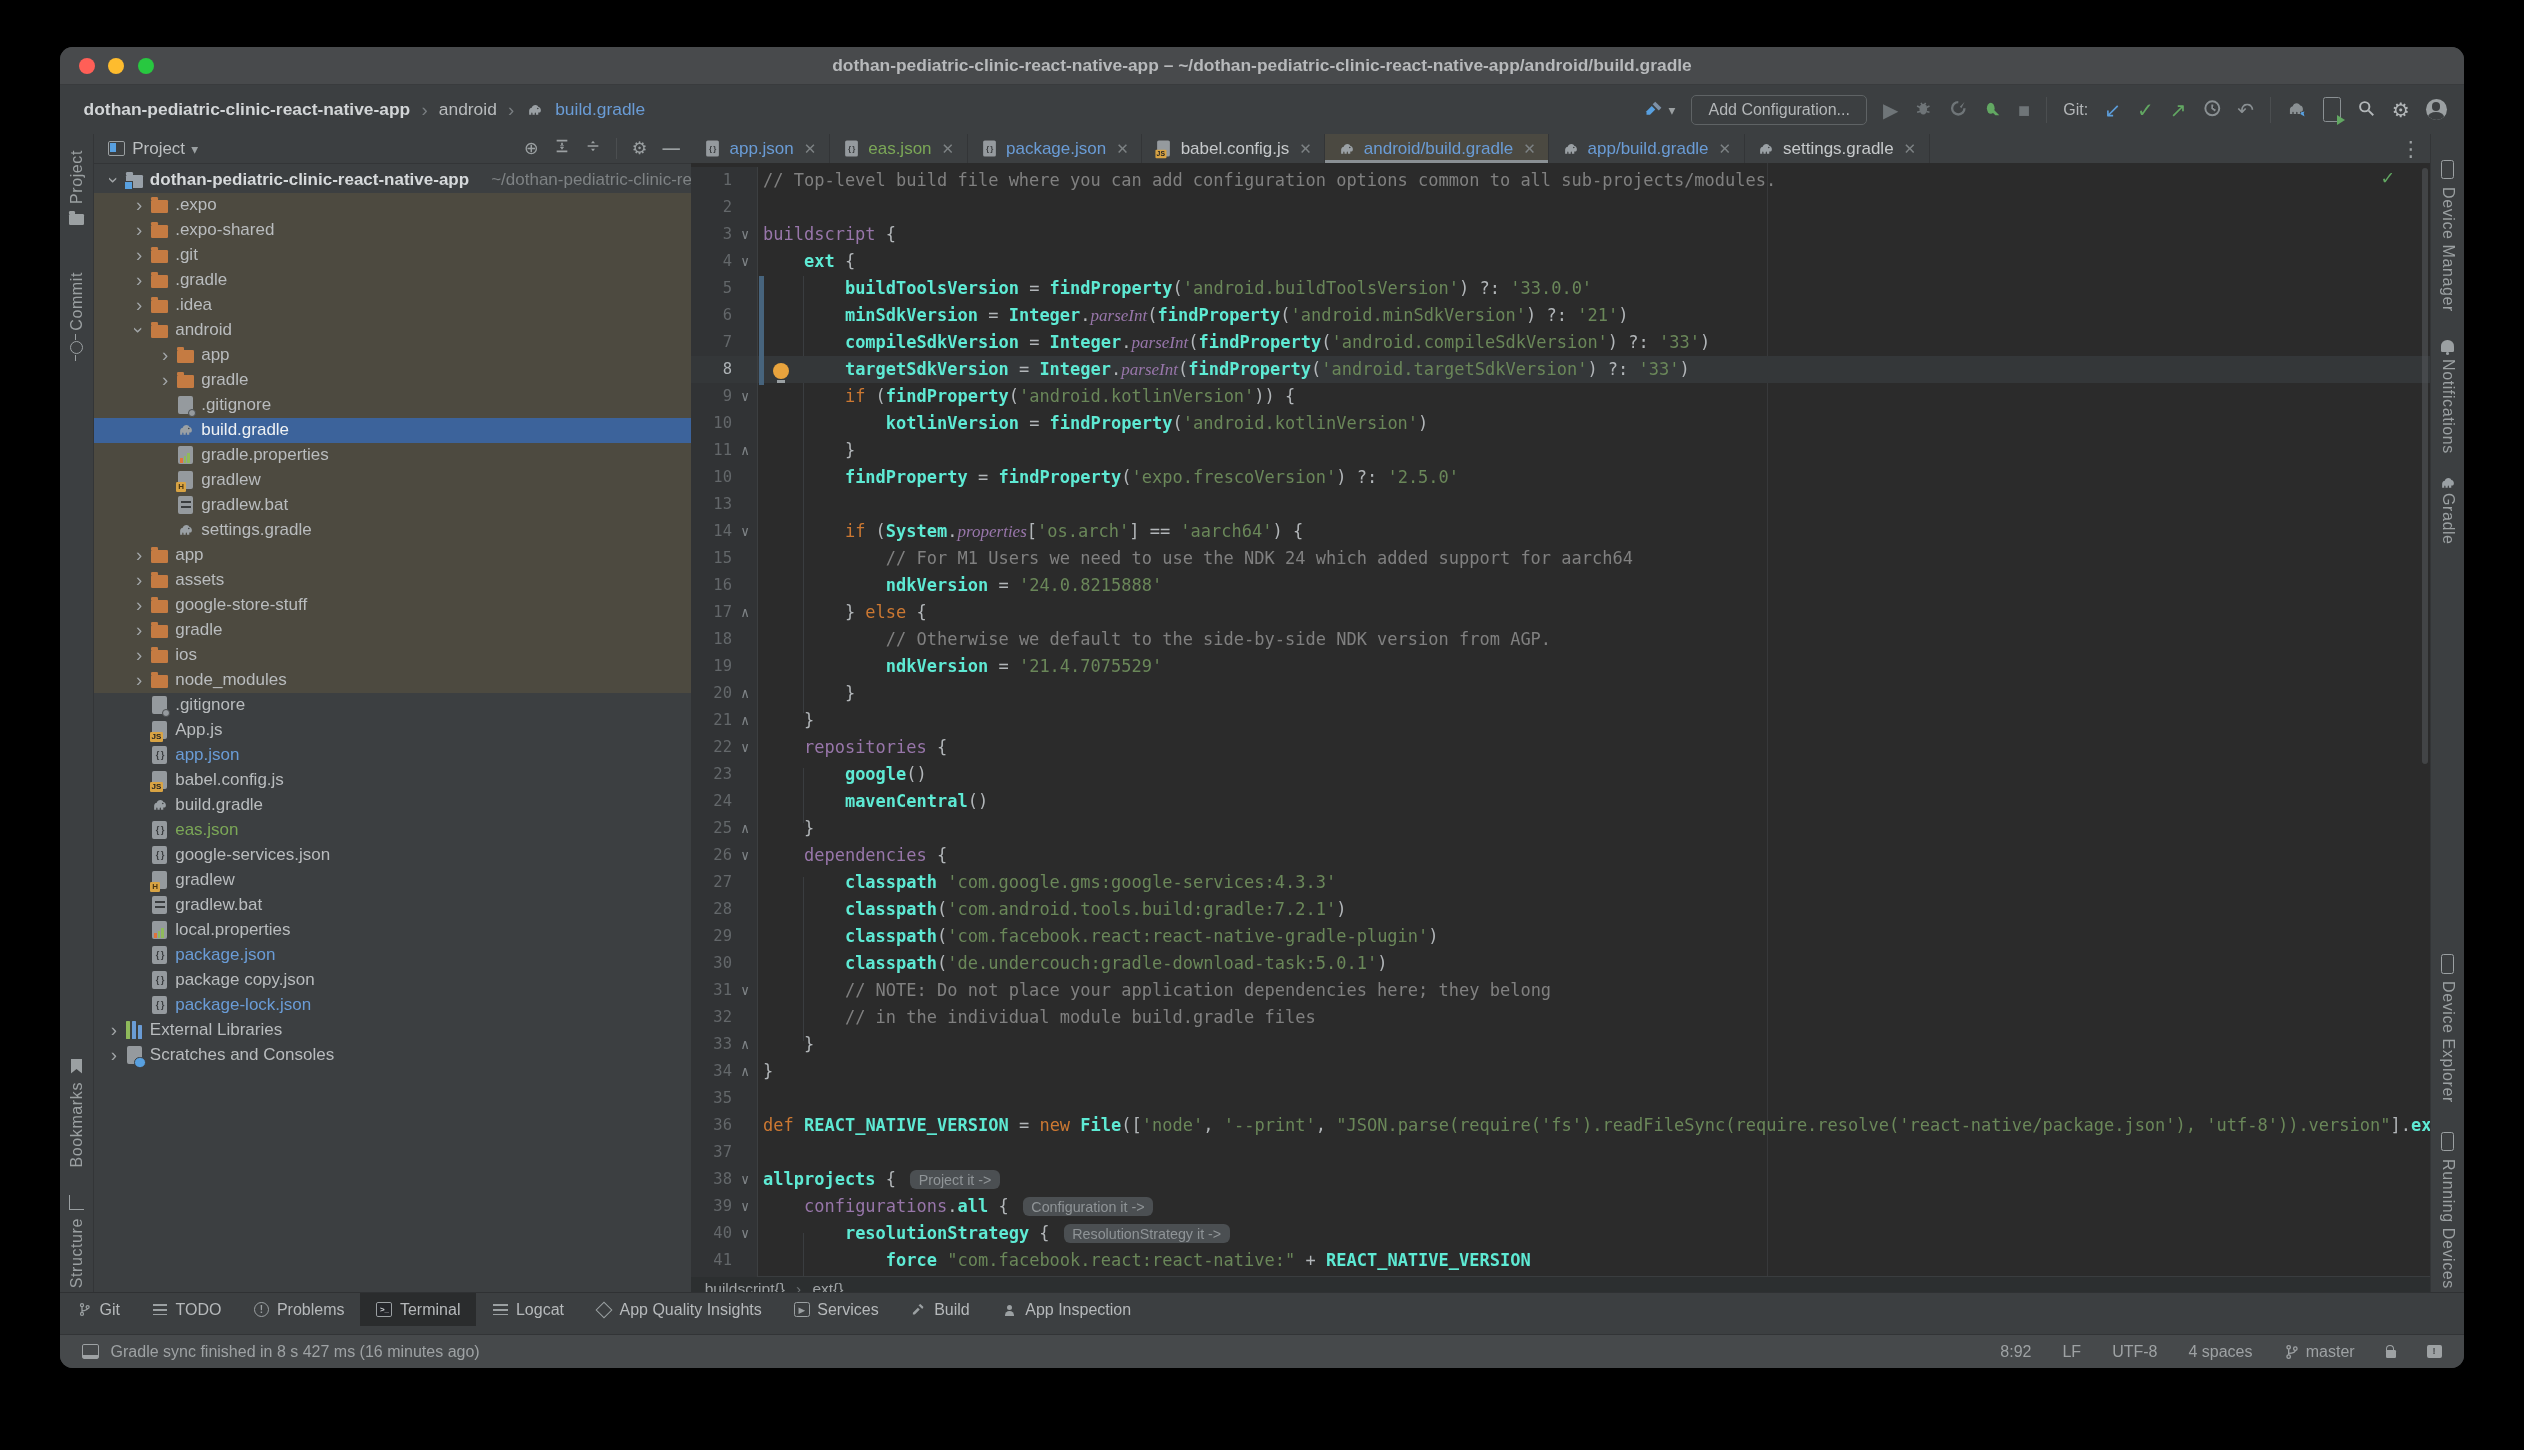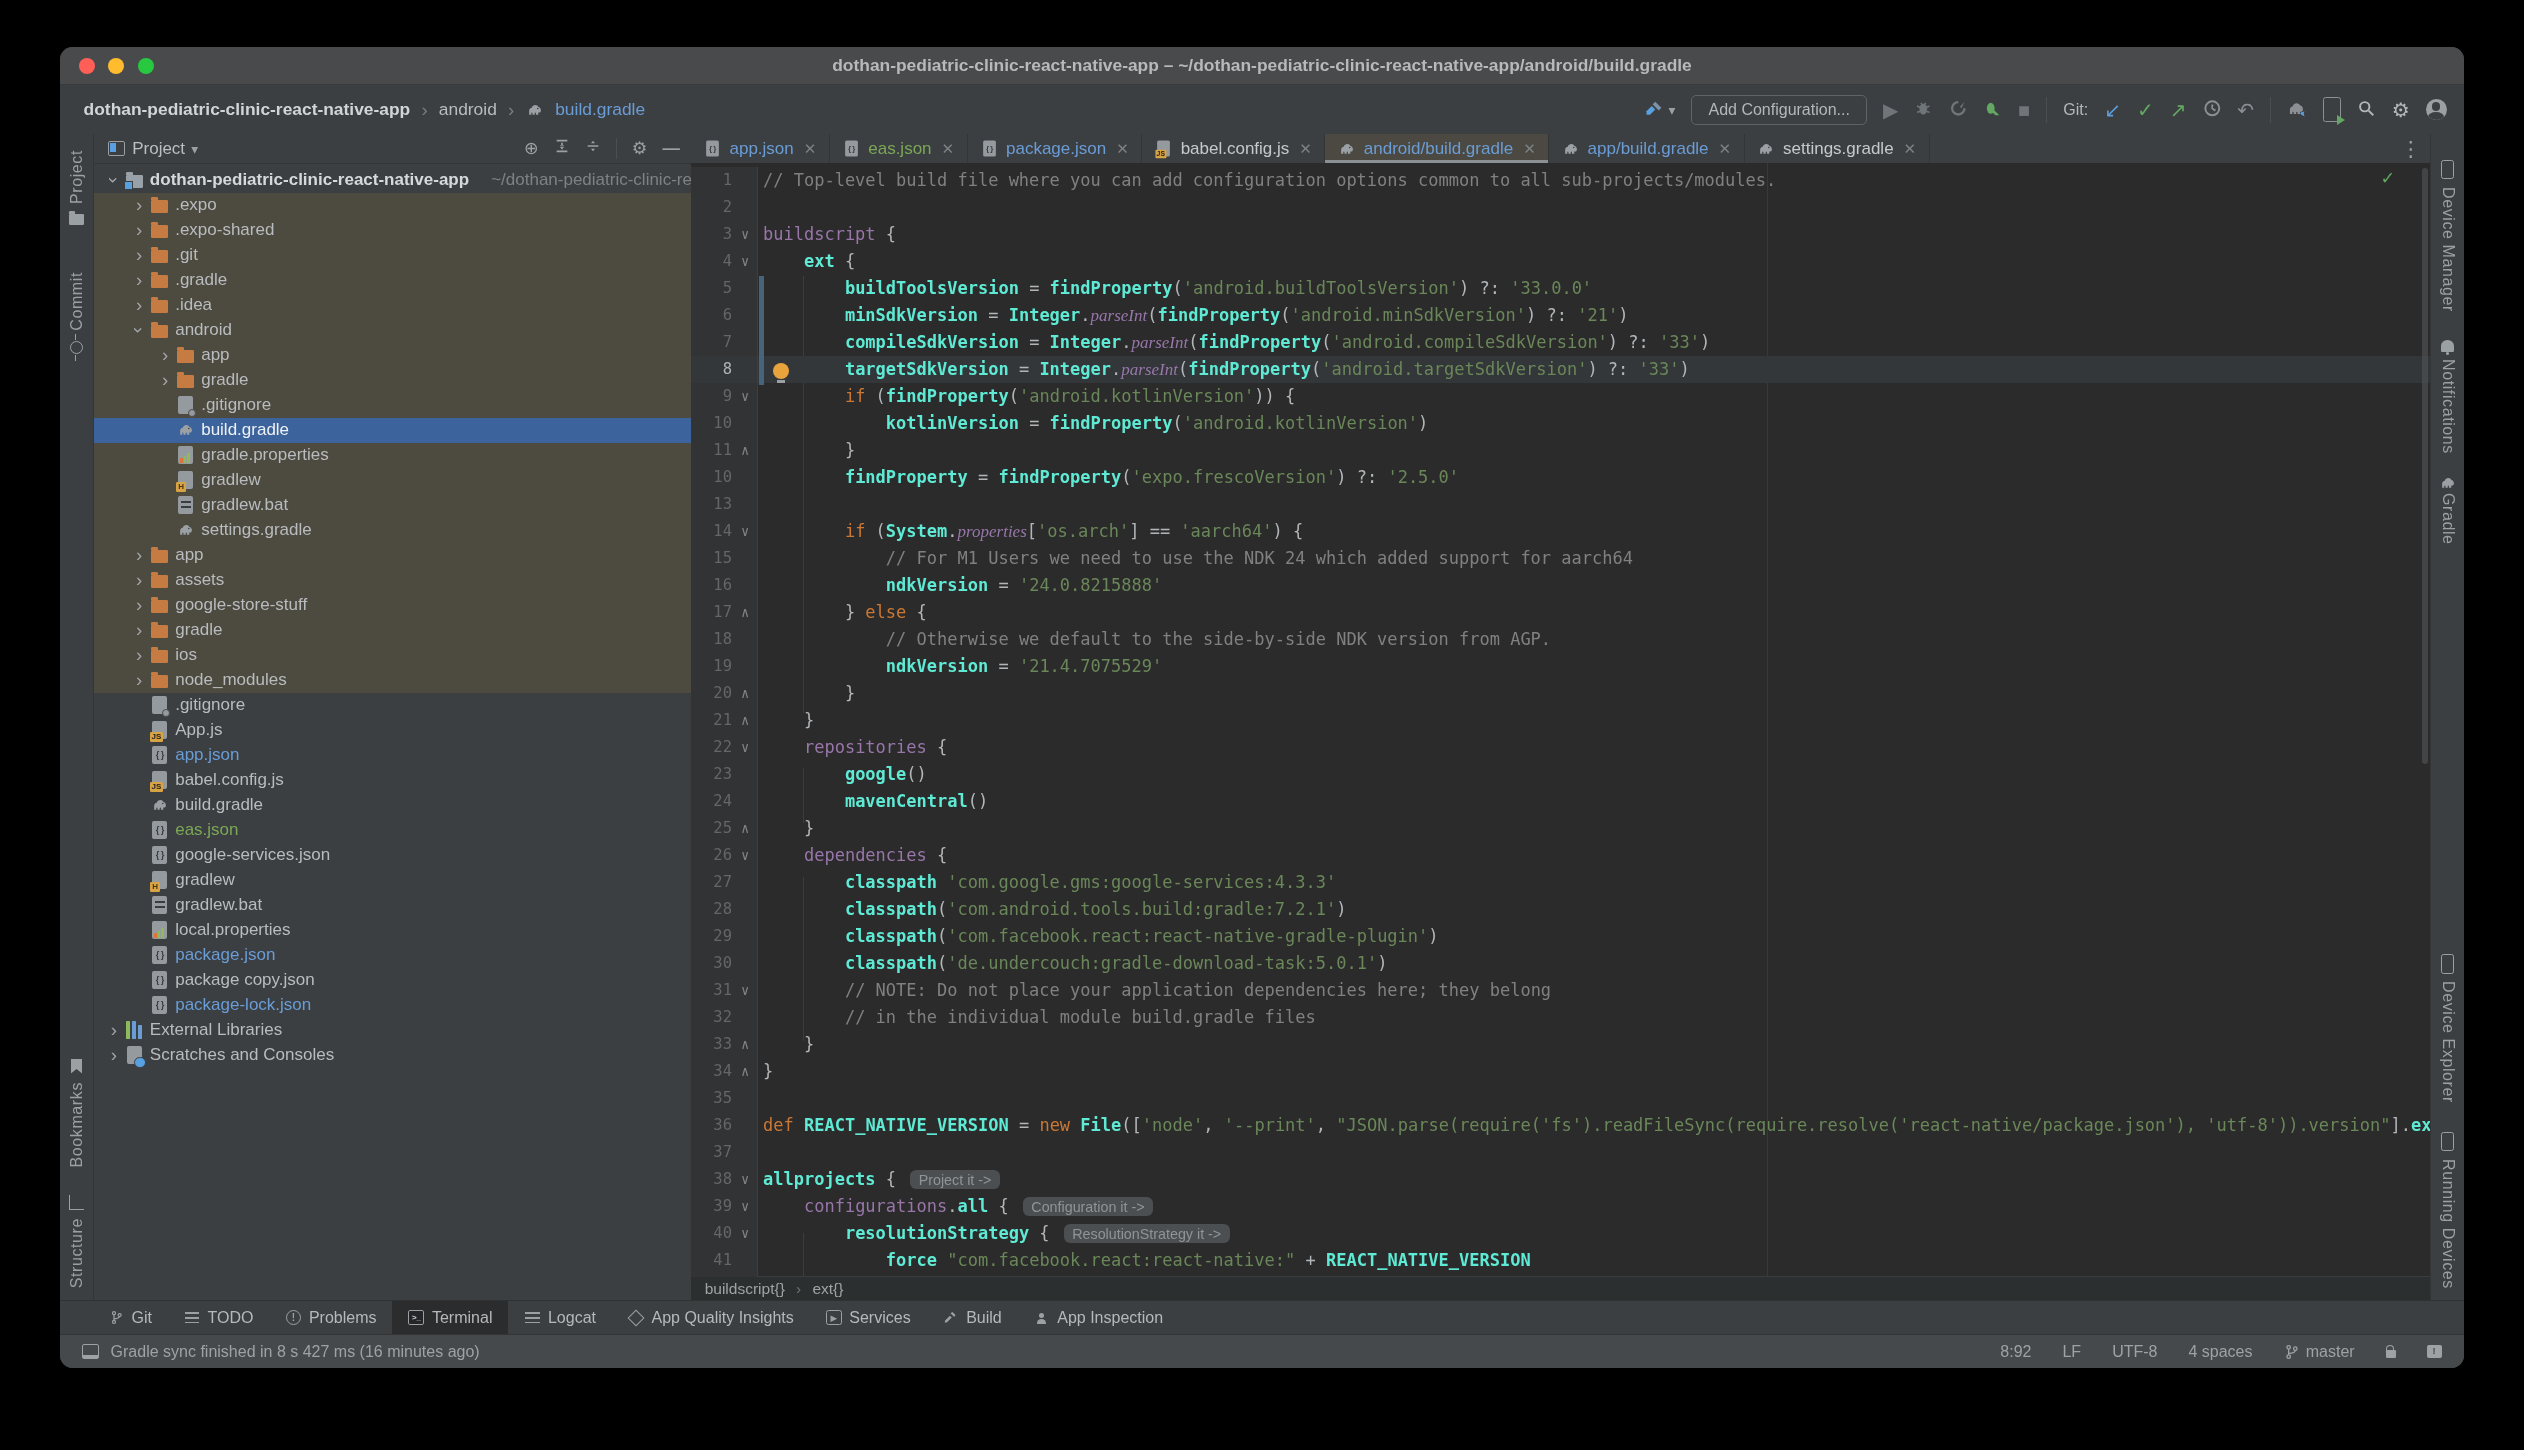--- a/index.html
+++ b/index.html
@@ -126,22 +126,22 @@
   .margin-line{left:1076px;top:0;bottom:0;width:1.2px;background:#38393b;z-index:0;}
   .iguide{width:0.6px;background:#3a3d40;left:112px;z-index:0;}
   .bulb{left:82px;top:200px;width:16px;height:16px;background:#e8a33d;border-radius:50%;}
   .bulb::after{content:'';position:absolute;left:4.3px;bottom:-4.3px;width:7.5px;height:3.7px;background:#9aa0a3;}
   .vscroll{right:1.9px;top:5px;width:6.2px;height:596px;background:#55595c;opacity:.55;border-radius:3.1px;}
   .inspect-ok{right:35px;top:5px;color:#62a862;font-size:17.4px;}
   .crumb-bar{position:absolute;left:0;right:0;bottom:0;height:23.6px;background:#2c2f30;border-top:0.6px solid #3a3d3f;
     display:flex;align-items:center;gap:11.2px;padding-left:13.7px;font-size:15.5px;color:#9fa3a5;}
   .crumb-bar .sep{color:#6f7476;}
   
-  .bottom-bar{position:absolute;left:0;right:0;bottom:34px;height:34px;background:#3c3f41;border-top:0.6px solid #2f3133;
-    display:flex;align-items:stretch;padding-left:32px;box-sizing:border-box;text-align:center;}
+  .bottom-bar{position:absolute;left:0;right:0;bottom:42px;height:34px;background:#3c3f41;border-top:0.6px solid #2f3133;
+    display:flex;align-items:stretch;box-sizing:border-box;text-align:center;}
   .bb-item{display:flex;align-items:center;gap:7.5px;padding:0 16px;font-size:16px;color:#b6b9bb;}
   .bb-item.active{background:#2a2c2d;}
   .bb-ic{width:16px;height:16px;display:inline-flex;align-items:center;justify-content:center;color:#9ba0a2;flex:none;}
   .mini-lines{width:13.7px;height:11.2px;background:repeating-linear-gradient(#9ba0a2 0 1.9px,transparent 1.9px 5px);}
   .mini-circle{width:13.7px;height:13.7px;border:1.2px solid #9ba0a2;border-radius:50%;font-size:10px;display:flex;align-items:center;justify-content:center;color:#9ba0a2;font-weight:700;}
   .mini-term{width:15px;height:13.7px;background:#24262a;border:1.2px solid #9ba0a2;border-radius:1.9px;color:#cfd3d5;font-size:8px;font-weight:700;display:flex;align-items:center;justify-content:center;}
   .mini-diamond{width:10px;height:10px;border:1.9px solid #9ba0a2;transform:rotate(45deg);}
   .mini-play-circle{width:13.7px;height:13.7px;border:1.2px solid #9ba0a2;border-radius:2.5px;display:flex;align-items:center;justify-content:center;font-size:8.7px;color:#9ba0a2;}
   .mini-person{width:8.7px;height:5px;border-radius:4.3px 4.3px 0 0;background:#9ba0a2;position:relative;margin-top:7.5px;}
   .mini-person::before{content:'';position:absolute;left:1.9px;top:-6.2px;width:5px;height:5px;border-radius:50%;background:#9ba0a2;}

